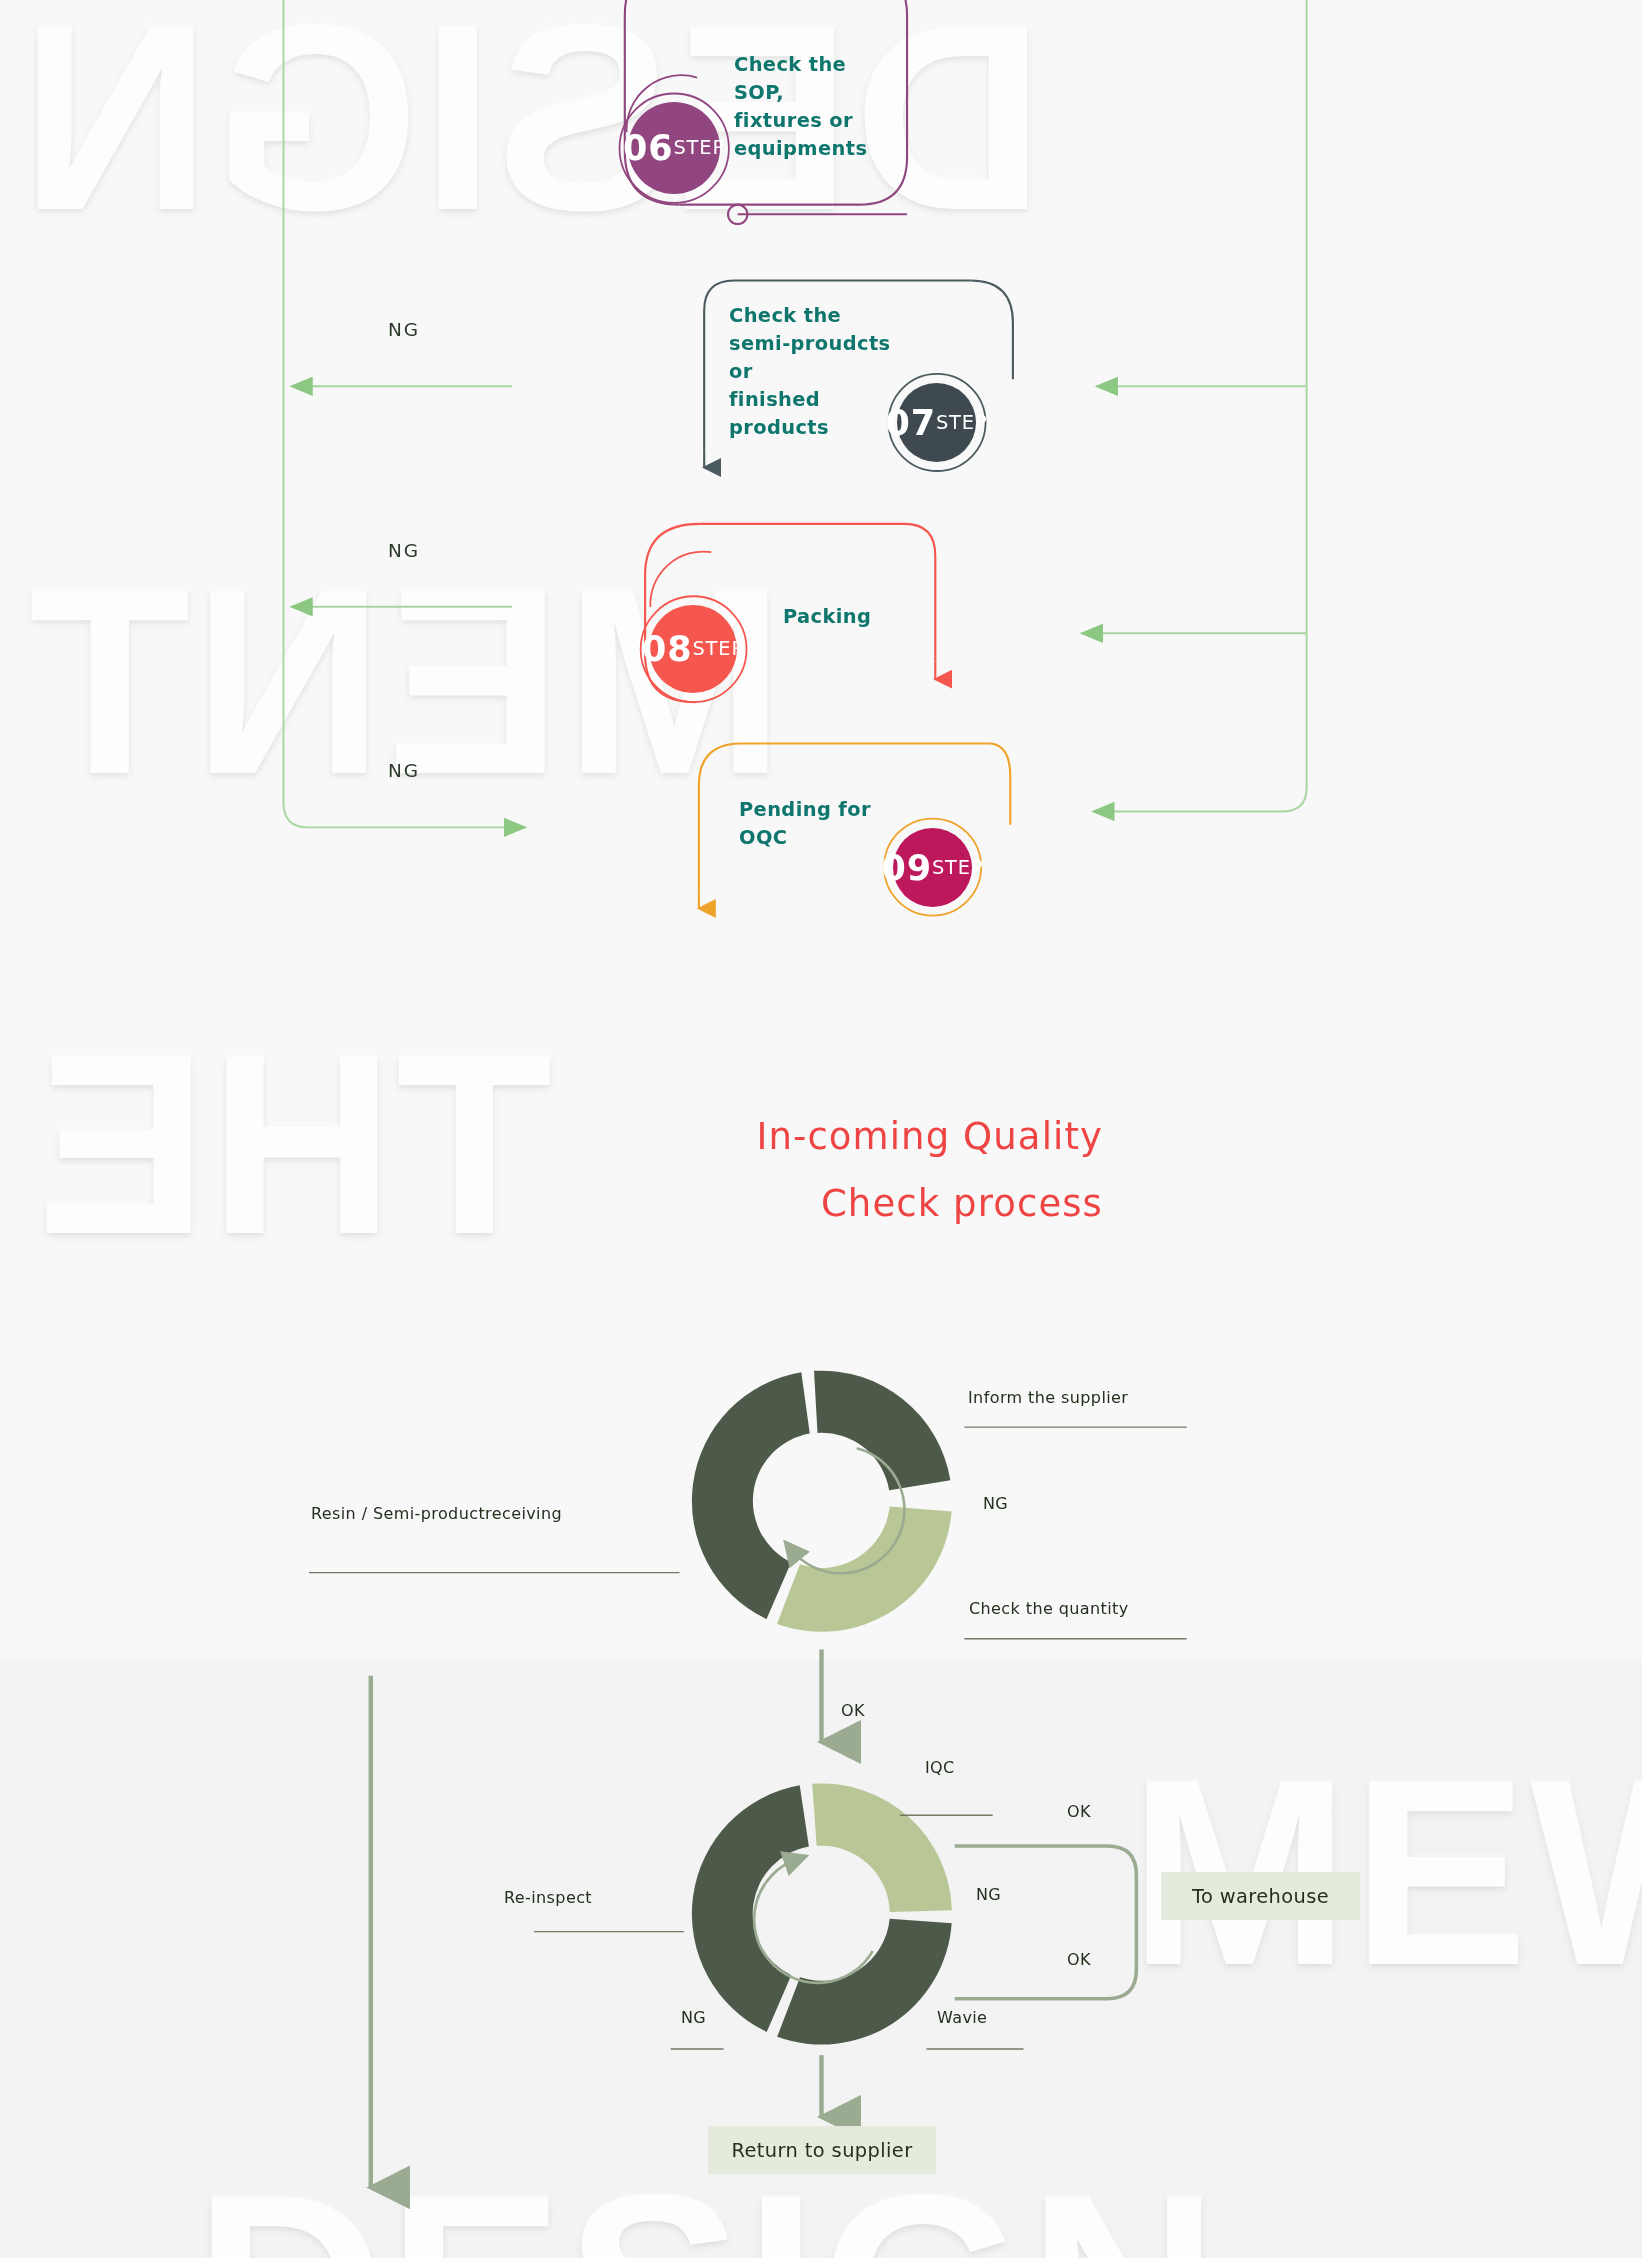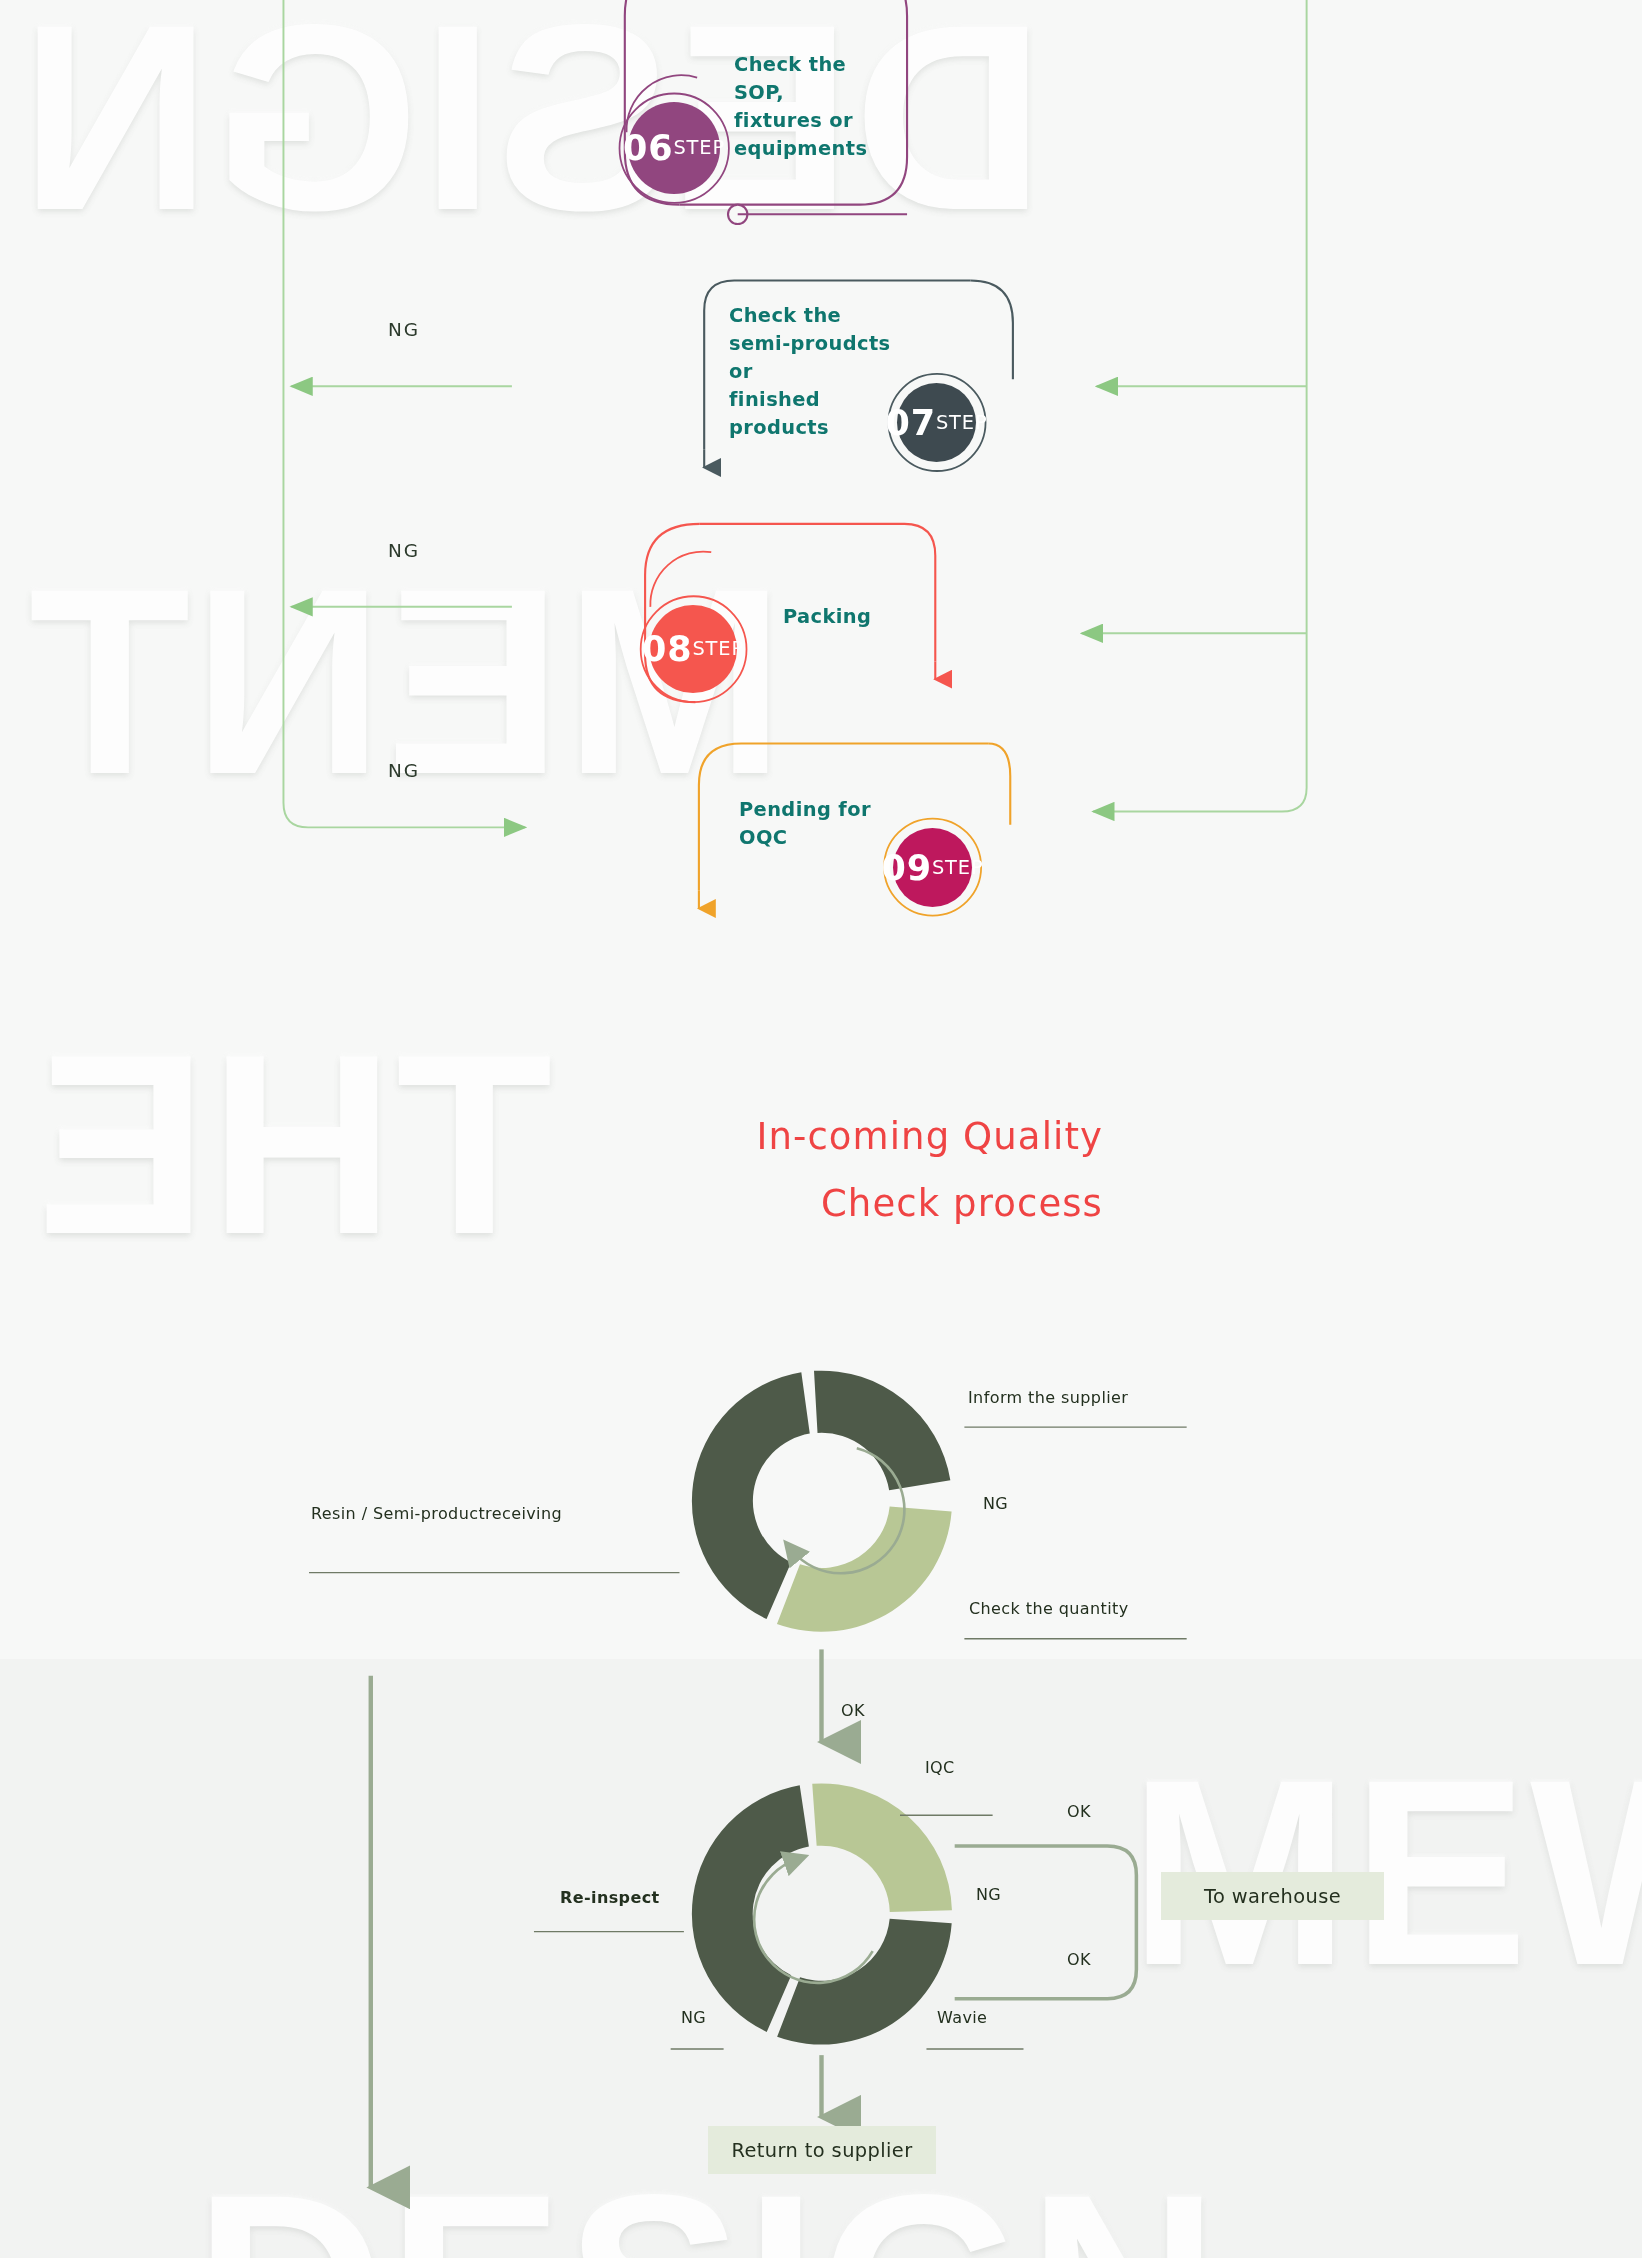--- a/index.html
+++ b/index.html
@@ -197,21 +197,21 @@
   <div class="dlbl" style="left:983px;top:1494px;">NG</div>
   <div class="dlbl" style="left:969px;top:1599px;">Check the quantity</div>
   <div class="dlbl" style="left:311px;top:1504px;">Resin / Semi-productreceiving</div>
 
   <div class="dlbl" style="left:841px;top:1701px;">OK</div>
 
   <div class="dlbl" style="left:925px;top:1758px;">IQC</div>
   <div class="dlbl" style="left:976px;top:1885px;">NG</div>
   <div class="dlbl" style="left:937px;top:2008px;">Wavie</div>
   <div class="dlbl" style="left:681px;top:2008px;">NG</div>
-  <div class="dlbl" style="left:560px;top:1888px;font-weight:bold;">Re-inspect</div>
+  <div class="dlbl" style="left:504px;top:1888px;">Re-inspect</div>
   <div class="dlbl" style="left:1067px;top:1802px;">OK</div>
   <div class="dlbl" style="left:1067px;top:1950px;">OK</div>
 
-  <div class="chip" style="left:1161px;top:1872px;width:223px;height:48px;">To warehouse</div>
+  <div class="chip" style="left:1161px;top:1872px;width:199px;height:48px;">To warehouse</div>
   <div class="chip" style="left:708px;top:2126px;width:228px;height:48px;">Return to supplier</div>
 
 </div>
 
 
 </body></html>

